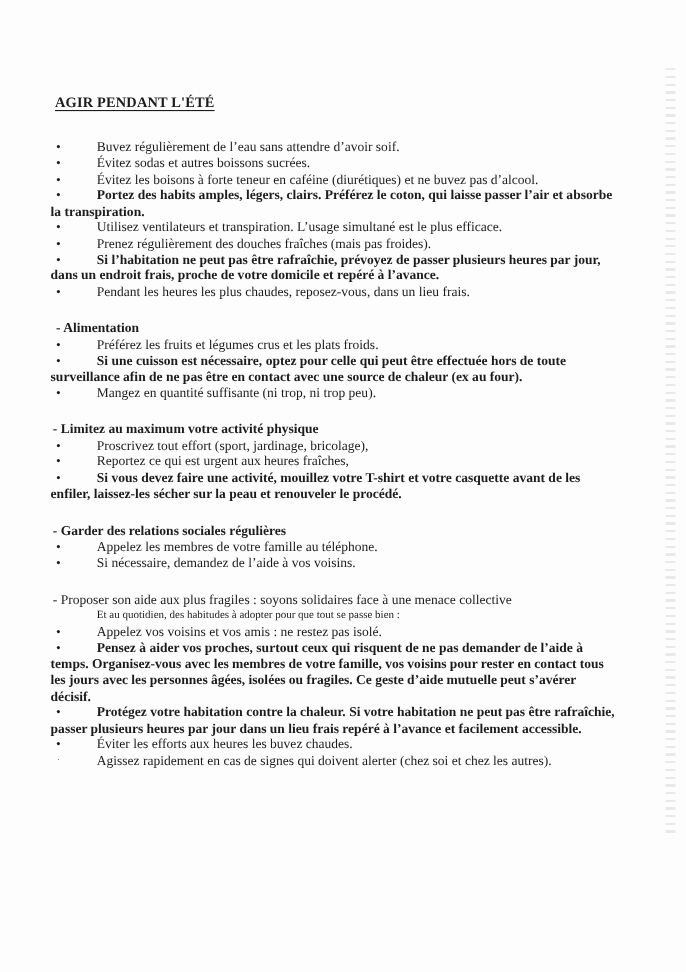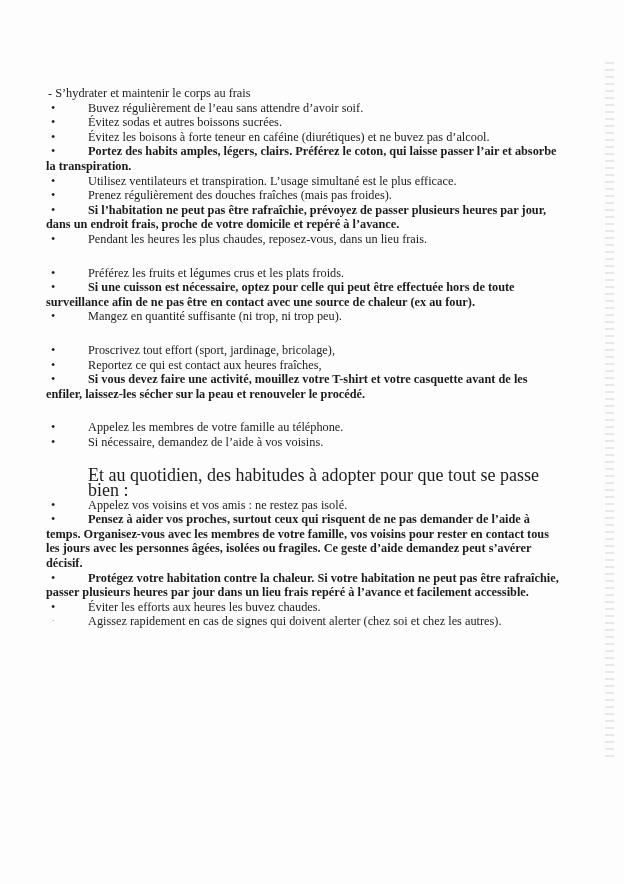--- a/index.html
+++ b/index.html
@@ -103,39 +103,39 @@
   }
   
   .bullet-row.wrap .btext {
     padding-left: 0;
     text-indent: 42px;
     font-weight: bold;
   }
 
   
   .plain-indent {
-    font-size: 18px;
+    font-size: 10px;
     line-height: 14.6px;
     margin: 0;
     padding-left: 42px;
   }
   .gap-md { height: 19px; }
 </style>
 </head>
 <body>
 
 <div id="page-sheet">
 
   <div id="scan-edge-artifacts"></div>
 
   <div id="content">
 
-
-    <div>
-      <p class="section-head indent-2">- S’hydrater et maintenir le corps au frais</p>
+    <h1 class="doc-title">AGIR PENDANT L'ÉTÉ</h1>
+
+    <div>
 
       <p class="bullet-row">
         <span class="marker">•</span>
         <span class="btext">Buvez régulièrement de l’eau sans attendre d’avoir soif.</span>
       </p>
       <p class="bullet-row">
         <span class="marker">•</span>
         <span class="btext">Évitez sodas et autres boissons sucrées.</span>
       </p>
       <p class="bullet-row">
@@ -160,80 +160,84 @@
       </p>
       <p class="bullet-row">
         <span class="marker">•</span>
         <span class="btext">Pendant les heures les plus chaudes, reposez-vous, dans un lieu frais.</span>
       </p>
     </div>
 
     <div class="gap-md"></div>
 
     <div>
+      <p class="section-head bold indent-1">- Alimentation</p>
 
       <p class="bullet-row">
         <span class="marker">•</span>
         <span class="btext">Préférez les fruits et légumes crus et les plats froids.</span>
       </p>
       <p class="bullet-row wrap">
         <span class="marker">•</span>
         <span class="btext">Si une cuisson est nécessaire, optez pour celle qui peut être effectuée hors de toute surveillance afin de ne pas être en contact avec une source de chaleur (ex au four).</span>
       </p>
       <p class="bullet-row">
         <span class="marker">•</span>
         <span class="btext">Mangez en quantité suffisante (ni trop, ni trop peu).</span>
       </p>
     </div>
 
     <div class="gap-md"></div>
 
     <div>
+      <p class="section-head bold indent-2">- Limitez au maximum votre activité physique</p>
 
       <p class="bullet-row">
         <span class="marker">•</span>
         <span class="btext">Proscrivez tout effort (sport, jardinage, bricolage),</span>
       </p>
       <p class="bullet-row">
         <span class="marker">•</span>
-        <span class="btext">Reportez ce qui est contact aux heures fraîches,</span>
+        <span class="btext">Reportez ce qui est urgent aux heures fraîches,</span>
       </p>
       <p class="bullet-row wrap">
         <span class="marker">•</span>
         <span class="btext">Si vous devez faire une activité, mouillez votre T-shirt et votre casquette avant de les enfiler, laissez-les sécher sur la peau et renouveler le procédé.</span>
       </p>
     </div>
 
     <div class="gap-md"></div>
 
     <div>
+      <p class="section-head bold indent-2">- Garder des relations sociales régulières</p>
 
       <p class="bullet-row">
         <span class="marker">•</span>
         <span class="btext">Appelez les membres de votre famille au téléphone.</span>
       </p>
       <p class="bullet-row">
         <span class="marker">•</span>
         <span class="btext">Si nécessaire, demandez de l’aide à vos voisins.</span>
       </p>
     </div>
 
     <div class="gap-md"></div>
 
     <div>
+      <p class="section-head indent-2">- Proposer son aide aux plus fragiles : soyons solidaires face à une menace collective</p>
 
       <p class="plain-indent">Et au quotidien, des habitudes à adopter pour que tout se passe bien :</p>
 
       <p class="bullet-row">
         <span class="marker">•</span>
         <span class="btext">Appelez vos voisins et vos amis : ne restez pas isolé.</span>
       </p>
       <p class="bullet-row wrap">
         <span class="marker">•</span>
-        <span class="btext">Pensez à aider vos proches, surtout ceux qui risquent de ne pas demander de l’aide à temps. Organisez-vous avec les membres de votre famille, vos voisins pour rester en contact tous les jours avec les personnes âgées, isolées ou fragiles. Ce geste d’aide demandez peut s’avérer décisif.</span>
+        <span class="btext">Pensez à aider vos proches, surtout ceux qui risquent de ne pas demander de l’aide à temps. Organisez-vous avec les membres de votre famille, vos voisins pour rester en contact tous les jours avec les personnes âgées, isolées ou fragiles. Ce geste d’aide mutuelle peut s’avérer décisif.</span>
       </p>
       <p class="bullet-row wrap">
         <span class="marker">•</span>
         <span class="btext">Protégez votre habitation contre la chaleur. Si votre habitation ne peut pas être rafraîchie, passer plusieurs heures par jour dans un lieu frais repéré à l’avance et facilement accessible.</span>
       </p>
       <p class="bullet-row">
         <span class="marker">•</span>
         <span class="btext">Éviter les efforts aux heures les buvez chaudes.</span>
       </p>
       <p class="bullet-row">

